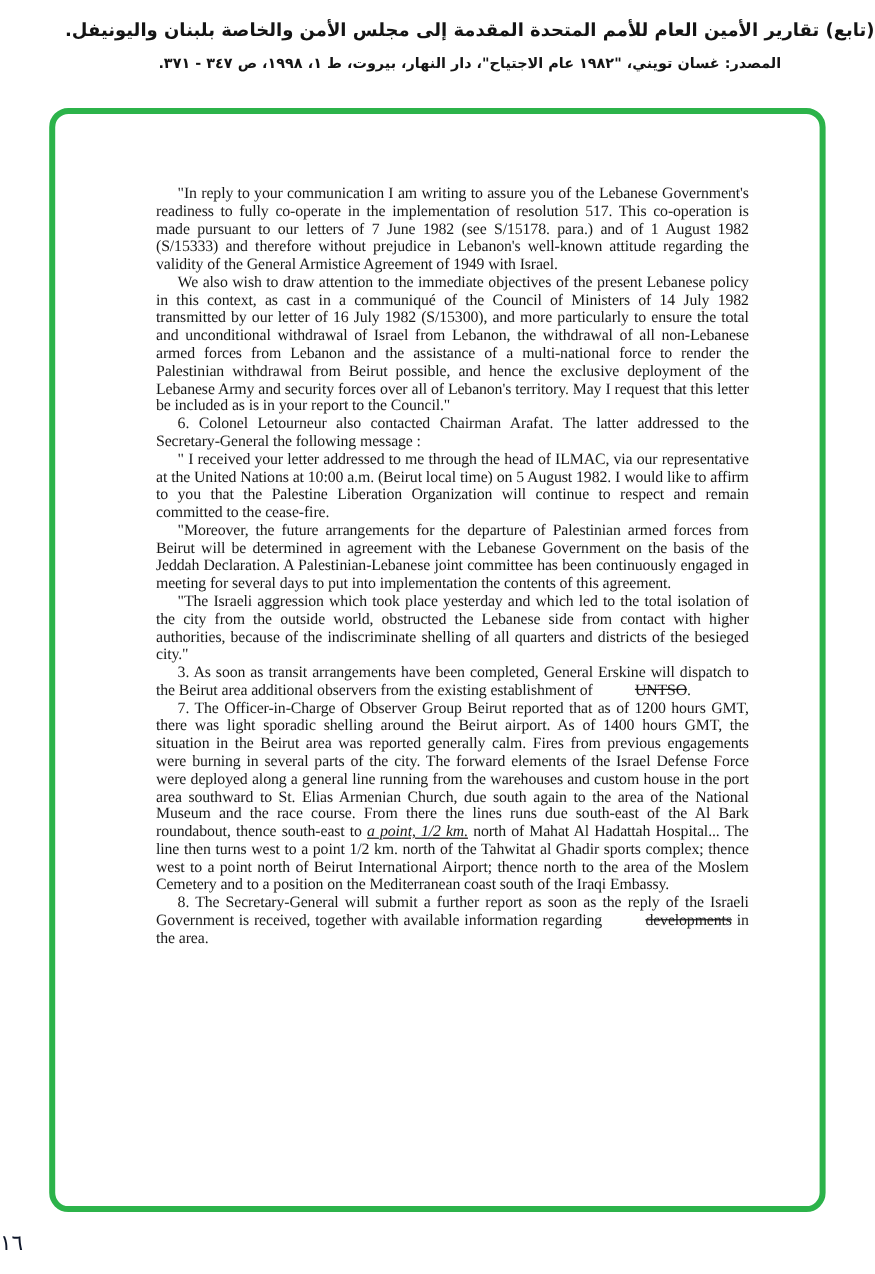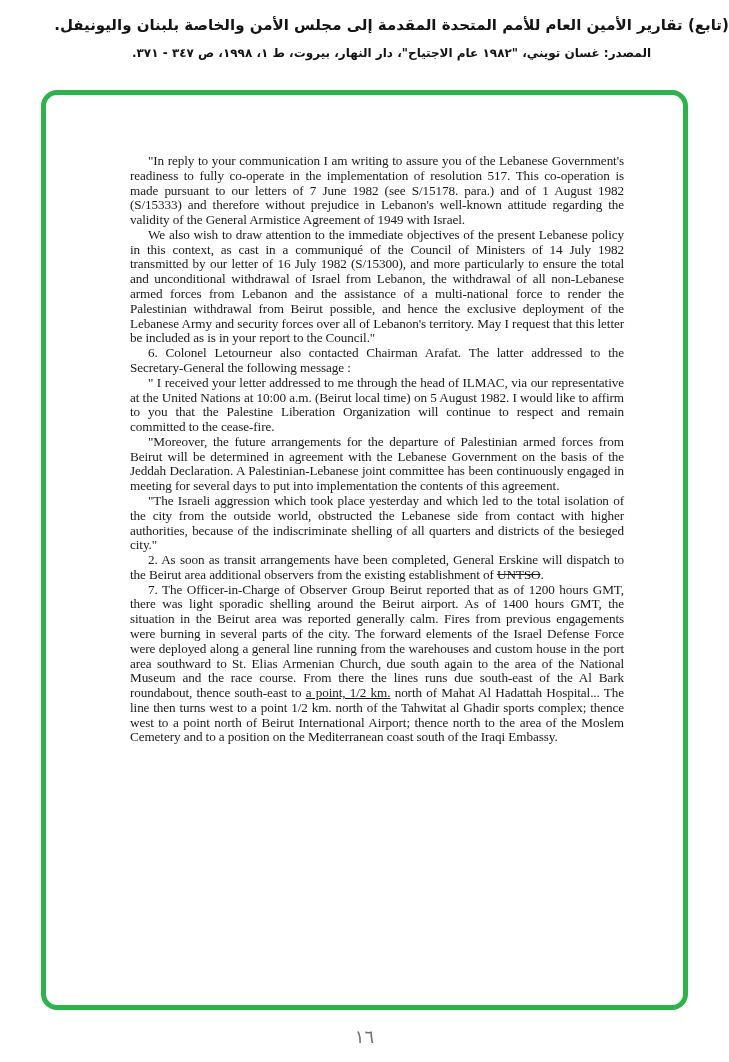--- a/index.html
+++ b/index.html
@@ -62,34 +62,35 @@
     letter-spacing: -0.1px;
     color: #191919;
   }
   .doc-body p {
     margin: 0;
     padding: 0;
     text-indent: 18px;
   }
   .strike {
     text-decoration: line-through;
+    margin-left: 32px;
   }
   .underline {
     text-decoration: underline;
+    font-style: italic;
   }
   
   .page-number {
     position: absolute;
     top: 1026px;
     left: 0;
     width: 100%;
-    text-align: center;
     font-family: "DejaVu Sans", sans-serif;
     font-size: 18px;
-    color: #737373;
+    color: #0f172a;
   }
 </style>
 </head>
 <body>
 
 <div class="page">
 
   <div class="arabic-header">
     <div class="header-line1">(تابع) تقارير الأمين العام للأمم المتحدة المقدمة إلى مجلس الأمن والخاصة بلبنان واليونيفل.</div>
     <div class="header-line2">المصدر: غسان تويني، "١٩٨٢ عام الاجتياح"، دار النهار، بيروت، ط ١، ١٩٩٨، ص ٣٤٧ - ٣٧١.</div>
@@ -97,19 +98,20 @@
 
   <div class="green-frame"></div>
 
   <div class="doc-body">
     <p><span>"In reply to your communication I am writing to assure you of the Lebanese Government's readiness to fully co-operate in the implementation of resolution 517. This co-operation is made pursuant to our letters of 7 June 1982 (see S/15178. para.) and of 1 August 1982 (S/15333) and therefore without prejudice in Lebanon's well-known attitude regarding the validity of the General Armistice Agreement of 1949 with Israel.</span></p>
     <p><span>We also wish to draw attention to the immediate objectives of the present Lebanese policy in this context, as cast in a communiqué of the Council of Ministers of 14 July 1982 transmitted by our letter of 16 July 1982 (S/15300), and more particularly to ensure the total and unconditional withdrawal of Israel from Lebanon, the withdrawal of all non-Lebanese armed forces from Lebanon and the assistance of a multi-national force to render the Palestinian withdrawal from Beirut possible, and hence the exclusive deployment of the Lebanese Army and security forces over all of Lebanon's territory. May I request that this letter be included as is in your report to the Council."</span></p>
     <p><span>6. Colonel Letourneur also contacted Chairman Arafat. The latter addressed to the Secretary-General the following message :</span></p>
     <p><span>" I received your letter addressed to me through the head of ILMAC, via our representative at the United Nations at 10:00 a.m. (Beirut local time) on 5 August 1982. I would like to affirm to you that the Palestine Liberation Organization will continue to respect and remain committed to the cease-fire.</span></p>
     <p><span>"Moreover, the future arrangements for the departure of Palestinian armed forces from Beirut will be determined in agreement with the Lebanese Government on the basis of the Jeddah Declaration. A Palestinian-Lebanese joint committee has been continuously engaged in meeting for several days to put into implementation the contents of this agreement.</span></p>
     <p><span>"The Israeli aggression which took place yesterday and which led to the total isolation of the city from the outside world, obstructed the Lebanese side from contact with higher authorities, because of the indiscriminate shelling of all quarters and districts of the besieged city."</span></p>
-    <p><span>2. As soon as transit arrangements have been completed, General Erskine will dispatch to the Beirut area additional observers from the existing establishment of </span><span class="strike">UNTSO</span><span>.</span></p>
+    <p><span>3. As soon as transit arrangements have been completed, General Erskine will dispatch to the Beirut area additional observers from the existing establishment of </span><span class="strike">UNTSO</span><span>.</span></p>
     <p><span>7. The Officer-in-Charge of Observer Group Beirut reported that as of 1200 hours GMT, there was light sporadic shelling around the Beirut airport. As of 1400 hours GMT, the situation in the Beirut area was reported generally calm. Fires from previous engagements were burning in several parts of the city. The forward elements of the Israel Defense Force were deployed along a general line running from the warehouses and custom house in the port area southward to St. Elias Armenian Church, due south again to the area of the National Museum and the race course. From there the lines runs due south-east of the Al Bark roundabout, thence south-east to </span><span class="underline">a point, 1/2 km.</span><span> north of Mahat Al Hadattah Hospital...  The line then turns west to a point 1/2 km. north of the Tahwitat al Ghadir sports complex; thence west to a point north of Beirut International Airport; thence north to the area of the Moslem Cemetery and to a position on the Mediterranean coast south of the Iraqi Embassy.</span></p>
+    <p><span>8. The Secretary-General will submit a further report as soon as the reply of the Israeli Government is received, together with available information regarding </span><span class="strike">developments</span><span> in the area.</span></p>
   </div>
 
   <div class="page-number">١٦</div>
 
 </div>
 
 </body></html>

